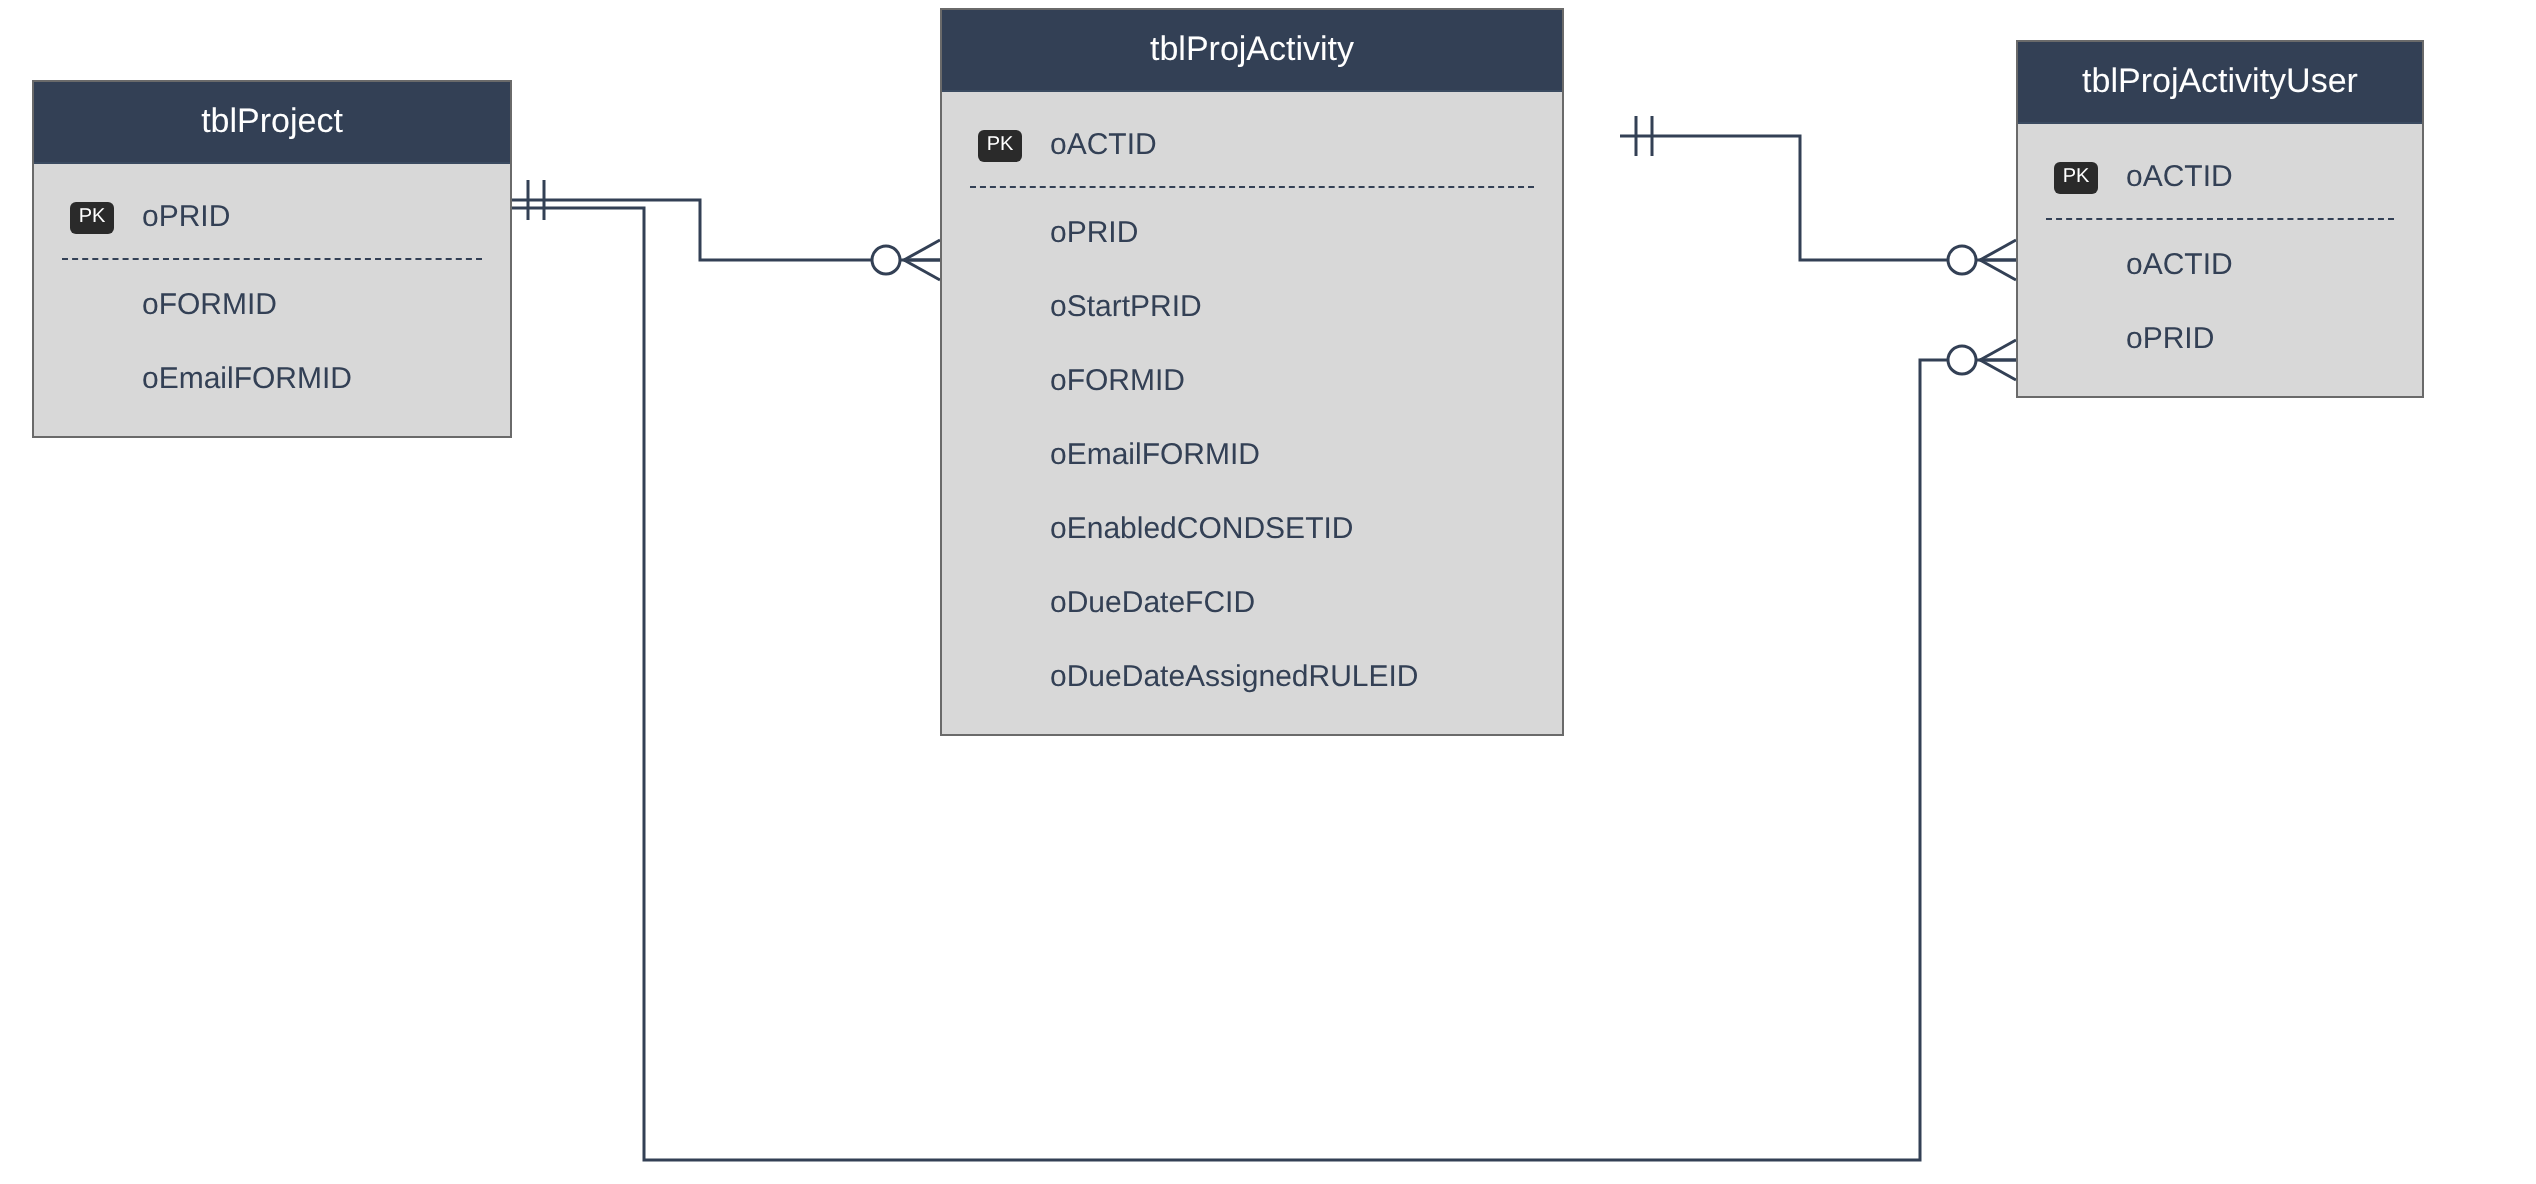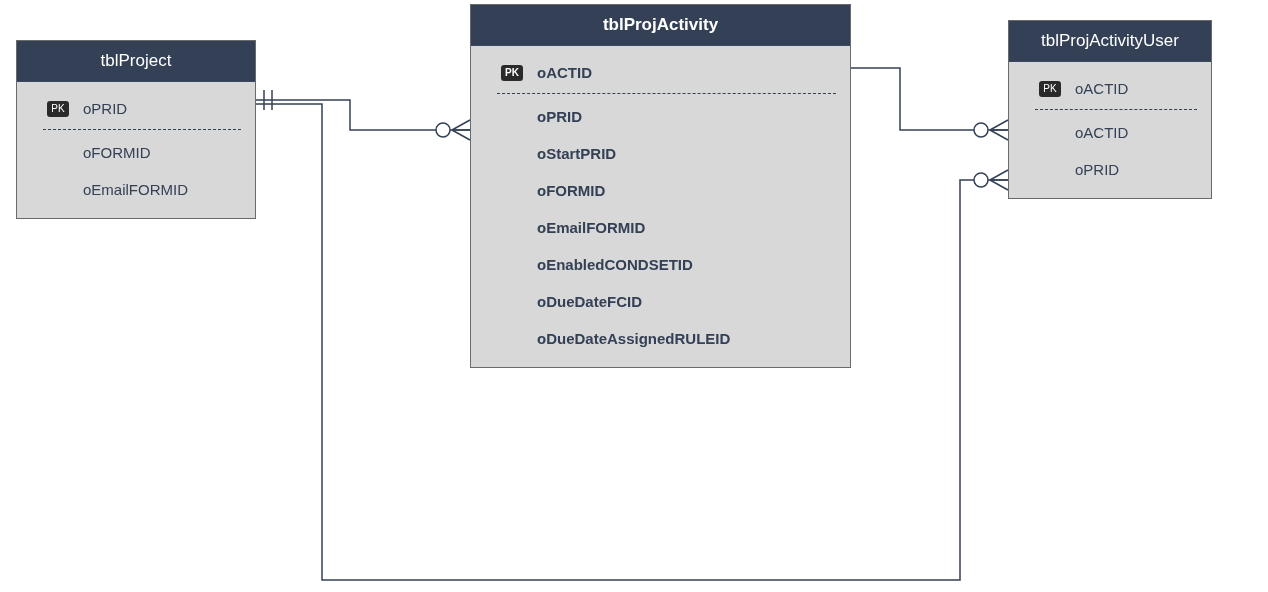--- a/index.html
+++ b/index.html
@@ -32,21 +32,21 @@
   }
   .table-header {
     background: #334055;
     color: #fff;
     text-align: center;
     font-size: 17px;
     padding: 10px 6px;
     border-bottom: 1px solid #3a4a60;
   }
   .table-body {
-    padding: 8px 8px 10px 20px;
+    padding: 8px 8px 10px 8px;
   }
   .row {
     display: flex;
     align-items: center;
     padding: 10px 6px;
     font-size: 15px;
     color: #334055;
   }
   .pk-cell {
     width: 30px;
@@ -66,21 +66,21 @@
     padding-left: 10px;
   }
   .pk-divider {
     border: none;
     border-top: 1px dashed #334055;
     margin: 2px 6px 4px 6px;
   }
 
   
   #ent-project { left: 16px; top: 40px; width: 240px; }
-  #ent-activity { left: 470px; top: 4px; width: 381px; font-weight: bold; }
+  #ent-activity { left: 470px; top: 4px; width: 312px; }
   #ent-activityuser { left: 1008px; top: 20px; width: 204px; }
 </style>
 </head>
 <body>
 
 <div class="canvas">
 
   <svg class="connectors">
 
     <g stroke="#334055" stroke-width="1.5" fill="none">

